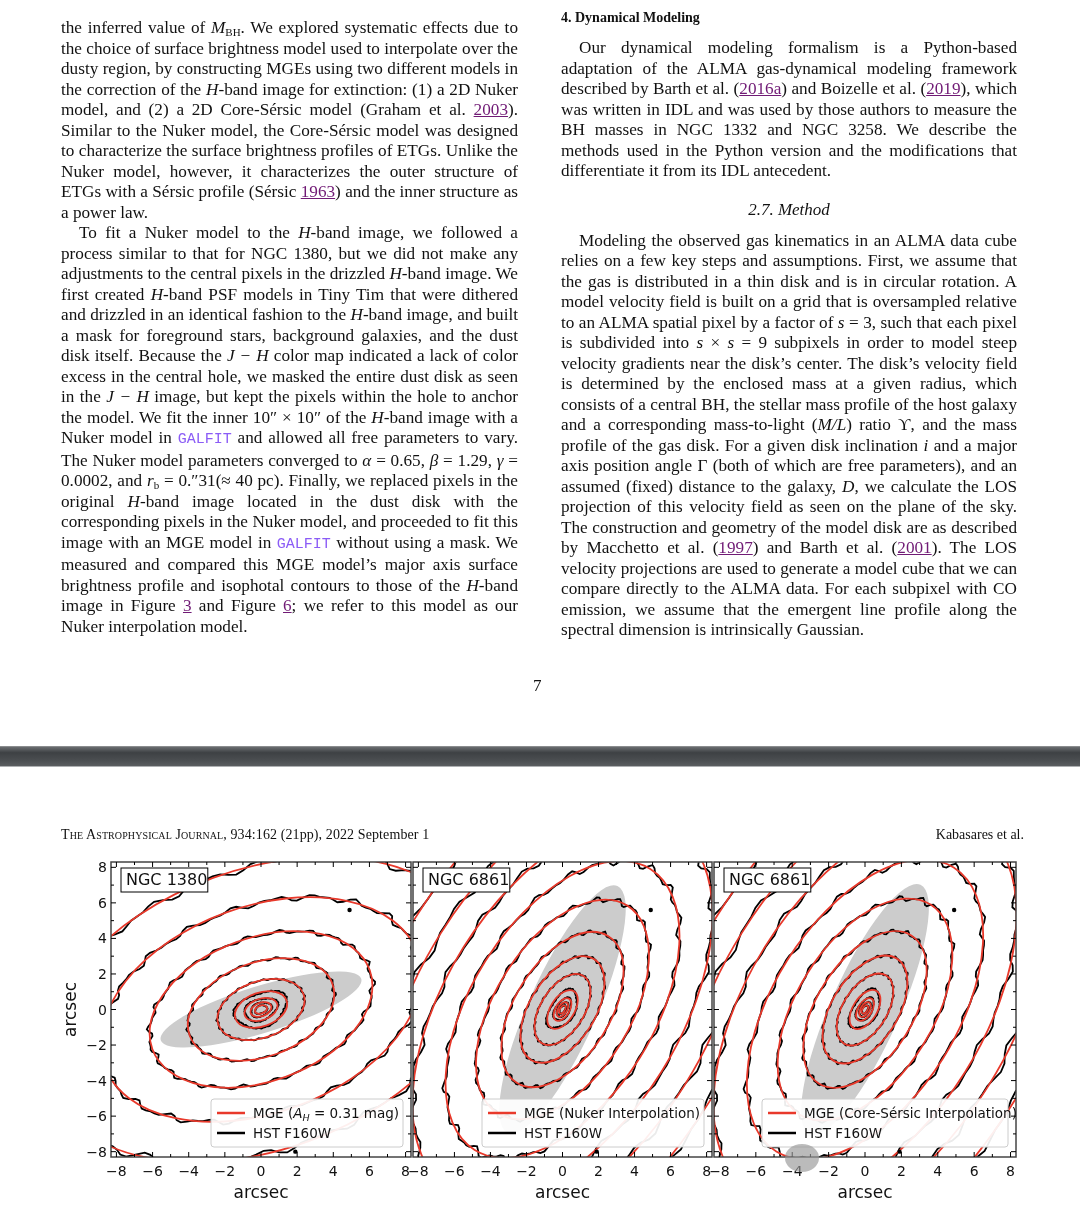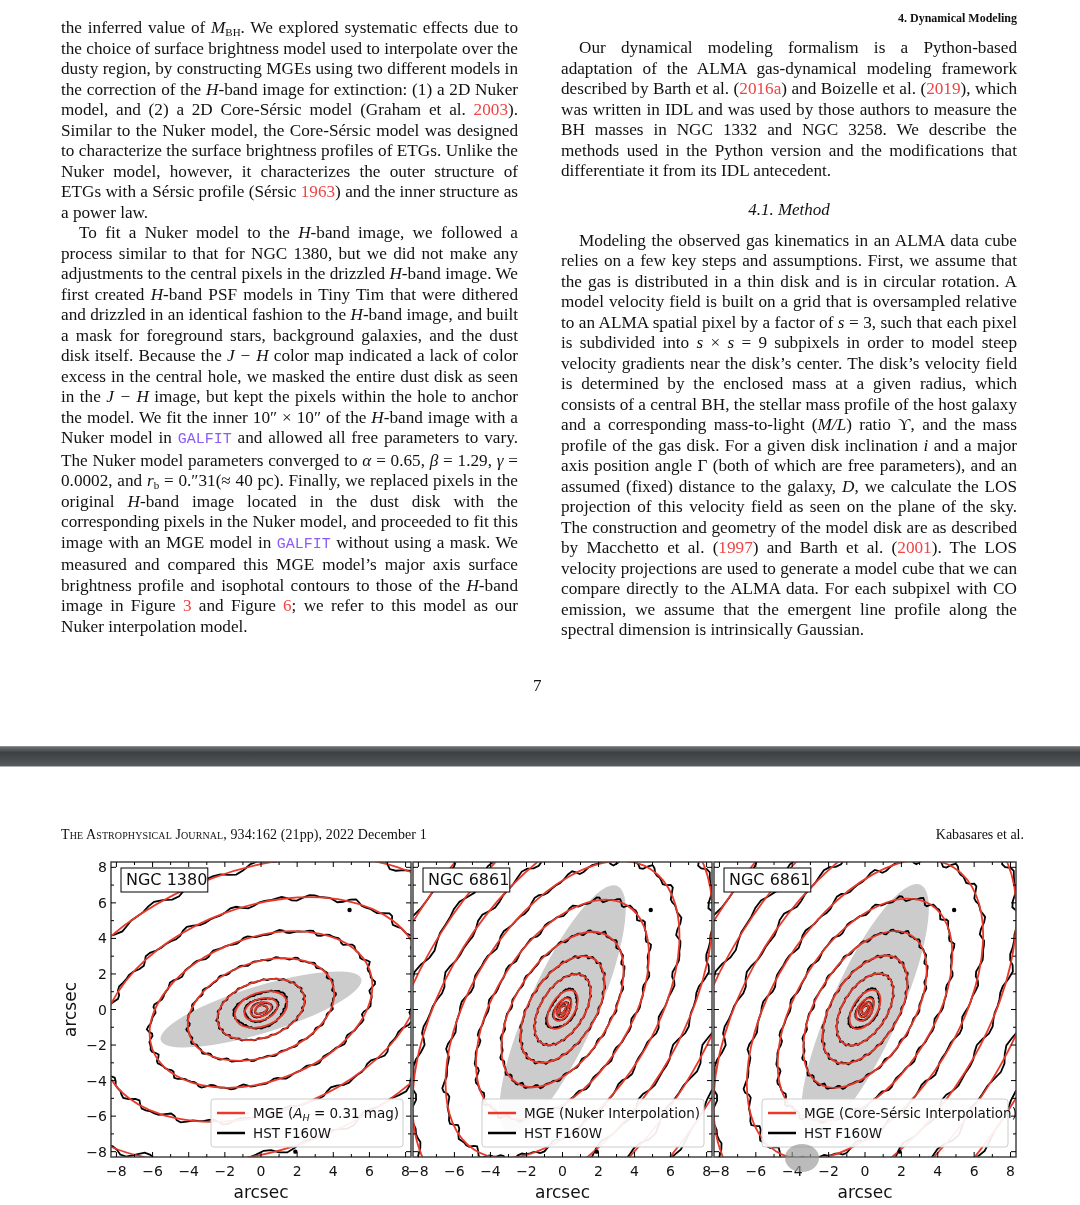--- a/index.html
+++ b/index.html
@@ -2,23 +2,23 @@
 <html><head>
 <meta charset="utf-8">
 <style>
   html,body{margin:0;padding:0;background:#fff;}
   body{width:1080px;height:1205px;position:relative;overflow:hidden;font-family:"Liberation Serif","DejaVu Serif",serif;color:#111;}
   .col{position:absolute;font-size:17.2px;line-height:20.5px;text-align:justify;}
   .col p{margin:0;text-indent:0;}
   .col p.ind{text-indent:18px;}
   .col-left{left:61px;top:18px;width:457px;}
   .col-right{left:561px;top:8px;width:456px;}
-  .sec-title{text-align:right;font-weight:bold;font-size:12px;line-height:20px;margin:0 0 10px 0;}
+  .sec-title{text-align:left;font-weight:bold;font-size:14px;line-height:20px;margin:0 0 10px 0;}
   .subsec-title{text-align:center;font-style:italic;font-size:17px;line-height:20px;margin:18px 0 11px 0;}
-  .link{color:#ef4444;}
+  .link{color:#701a75;text-decoration:underline;}
   .mono{font-family:"Liberation Mono","DejaVu Sans Mono",monospace;font-size:15px;color:#8b5cf6;}
   .it{font-style:italic;}
   sub{font-size:11px;vertical-align:-3px;line-height:0;}
   .page-num{position:absolute;left:533px;top:676px;font-size:17px;}
   .divider{position:absolute;left:0;top:746px;width:1080px;height:19px;background:linear-gradient(#6a6d70,#3e4144 30%,#4b4e51 70%,#5a5d60);border-top:1px solid #8a8c8e;border-bottom:1px solid #aeb0b2;}
   .running-head{position:absolute;top:827px;font-size:14px;}
   .rh-left{left:61px;letter-spacing:0.1px;}
   .rh-left .sc{font-variant:small-caps;margin-top:11px;}
   .rh-right{right:56px;}
   #figure{position:absolute;left:0;top:850px;width:1080px;height:355px;}
@@ -29,29 +29,29 @@
 <body>
 
 <div class="col col-left">
   <p>the inferred value of <span class="it">M</span><sub>BH</sub>. We explored systematic effects due to the choice of surface brightness model used to interpolate over the dusty region, by constructing MGEs using two different models in the correction of the <span class="it">H</span>-band image for extinction: (1) a 2D Nuker model, and (2) a 2D Core-Sérsic model (Graham et al. <span class="link">2003</span>). Similar to the Nuker model, the Core-Sérsic model was designed to characterize the surface brightness profiles of ETGs. Unlike the Nuker model, however, it characterizes the outer structure of ETGs with a Sérsic profile (Sérsic <span class="link">1963</span>) and the inner structure as a power law.</p>
   <p class="ind">To fit a Nuker model to the <span class="it">H</span>-band image, we followed a process similar to that for NGC 1380, but we did not make any adjustments to the central pixels in the drizzled <span class="it">H</span>-band image. We first created <span class="it">H</span>-band PSF models in Tiny Tim that were dithered and drizzled in an identical fashion to the <span class="it">H</span>-band image, and built a mask for foreground stars, background galaxies, and the dust disk itself. Because the <span class="it">J − H</span> color map indicated a lack of color excess in the central hole, we masked the entire dust disk as seen in the <span class="it">J − H</span> image, but kept the pixels within the hole to anchor the model. We fit the inner 10″ × 10″ of the <span class="it">H</span>-band image with a Nuker model in <span class="mono">GALFIT</span> and allowed all free parameters to vary. The Nuker model parameters converged to <span class="it">α</span> = 0.65, <span class="it">β</span> = 1.29, <span class="it">γ</span> = 0.0002, and <span class="it">r</span><sub>b</sub> = 0.″31(≈ 40 pc). Finally, we replaced pixels in the original <span class="it">H</span>-band image located in the dust disk with the corresponding pixels in the Nuker model, and proceeded to fit this image with an MGE model in <span class="mono">GALFIT</span> without using a mask. We measured and compared this MGE model’s major axis surface brightness profile and isophotal contours to those of the <span class="it">H</span>-band image in Figure <span class="link">3</span> and Figure <span class="link">6</span>; we refer to this model as our Nuker interpolation model.</p>
 </div>
 
 <div class="col col-right">
   <div class="sec-title">4. Dynamical Modeling</div>
   <p class="ind">Our dynamical modeling formalism is a Python-based adaptation of the ALMA gas-dynamical modeling framework described by Barth et al. (<span class="link">2016a</span>) and Boizelle et al. (<span class="link">2019</span>), which was written in IDL and was used by those authors to measure the BH masses in NGC 1332 and NGC 3258. We describe the methods used in the Python version and the modifications that differentiate it from its IDL antecedent.</p>
-  <div class="subsec-title">4.1. Method</div>
+  <div class="subsec-title">2.7. Method</div>
   <p class="ind">Modeling the observed gas kinematics in an ALMA data cube relies on a few key steps and assumptions. First, we assume that the gas is distributed in a thin disk and is in circular rotation. A model velocity field is built on a grid that is oversampled relative to an ALMA spatial pixel by a factor of <span class="it">s</span> = 3, such that each pixel is subdivided into <span class="it">s</span> × <span class="it">s</span> = 9 subpixels in order to model steep velocity gradients near the disk’s center. The disk’s velocity field is determined by the enclosed mass at a given radius, which consists of a central BH, the stellar mass profile of the host galaxy and a corresponding mass-to-light (<span class="it">M/L</span>) ratio ϒ, and the mass profile of the gas disk. For a given disk inclination <span class="it">i</span> and a major axis position angle Γ (both of which are free parameters), and an assumed (fixed) distance to the galaxy, <span class="it">D</span>, we calculate the LOS projection of this velocity field as seen on the plane of the sky. The construction and geometry of the model disk are as described by Macchetto et al. (<span class="link">1997</span>) and Barth et al. (<span class="link">2001</span>). The LOS velocity projections are used to generate a model cube that we can compare directly to the ALMA data. For each subpixel with CO emission, we assume that the emergent line profile along the spectral dimension is intrinsically Gaussian.</p>
 </div>
 
 <div class="page-num">7</div>
 
 <div class="divider"></div>
 
-<div class="running-head rh-left"><span class="sc">The Astrophysical Journal</span><span>, 934:162 (21pp), 2022 December 1</span></div>
+<div class="running-head rh-left"><span class="sc">The Astrophysical Journal</span><span>, 934:162 (21pp), 2022 September 1</span></div>
 <div class="running-head rh-right">Kabasares et al.</div>
 
 <svg id="figure" width="1080" height="355" viewBox="0 850 1080 355">
     <g>
       <defs>
         <clipPath id="clip0">
           <rect x="111" y="862" width="300" height="295"></rect>
         </clipPath>
       </defs>
       <rect x="111" y="862" width="300" height="295" fill="#fff"></rect>

